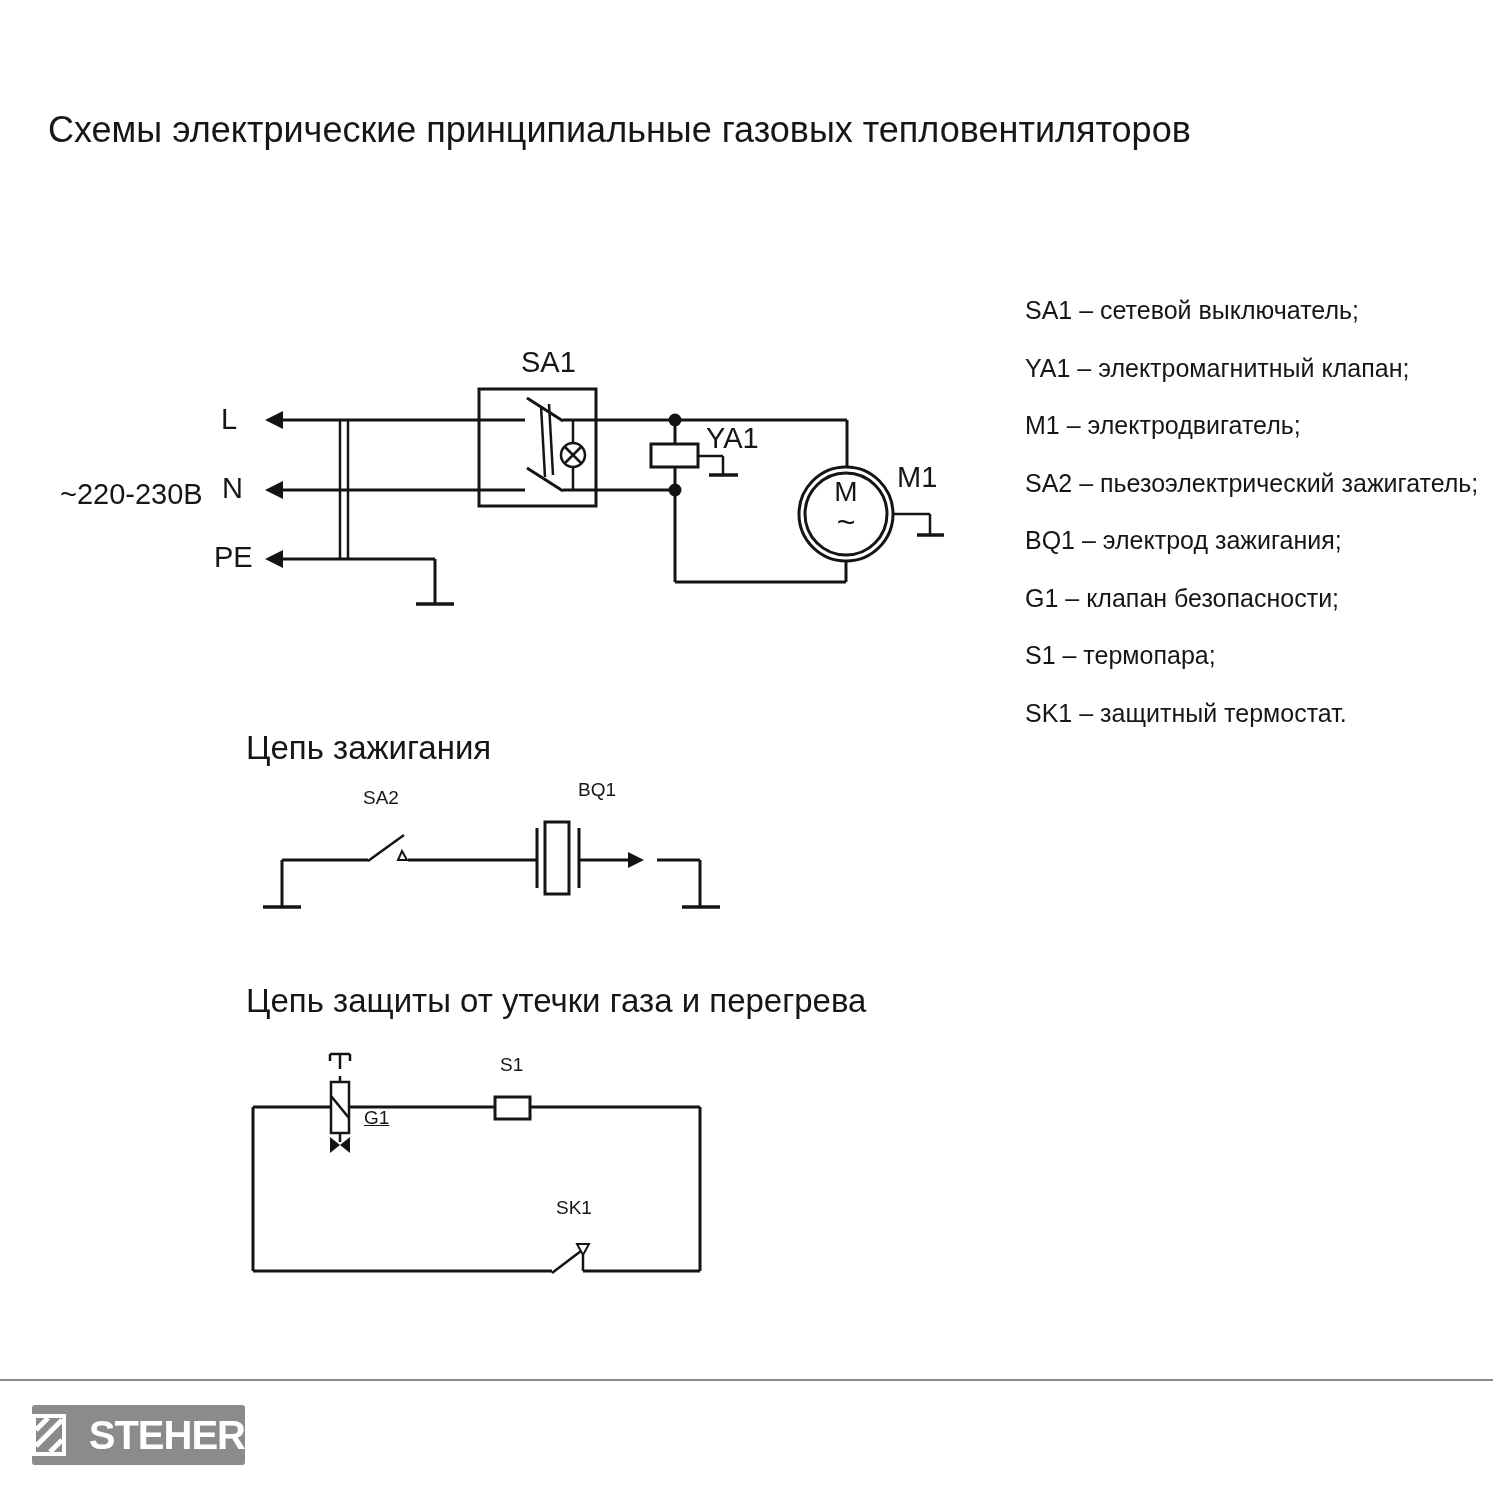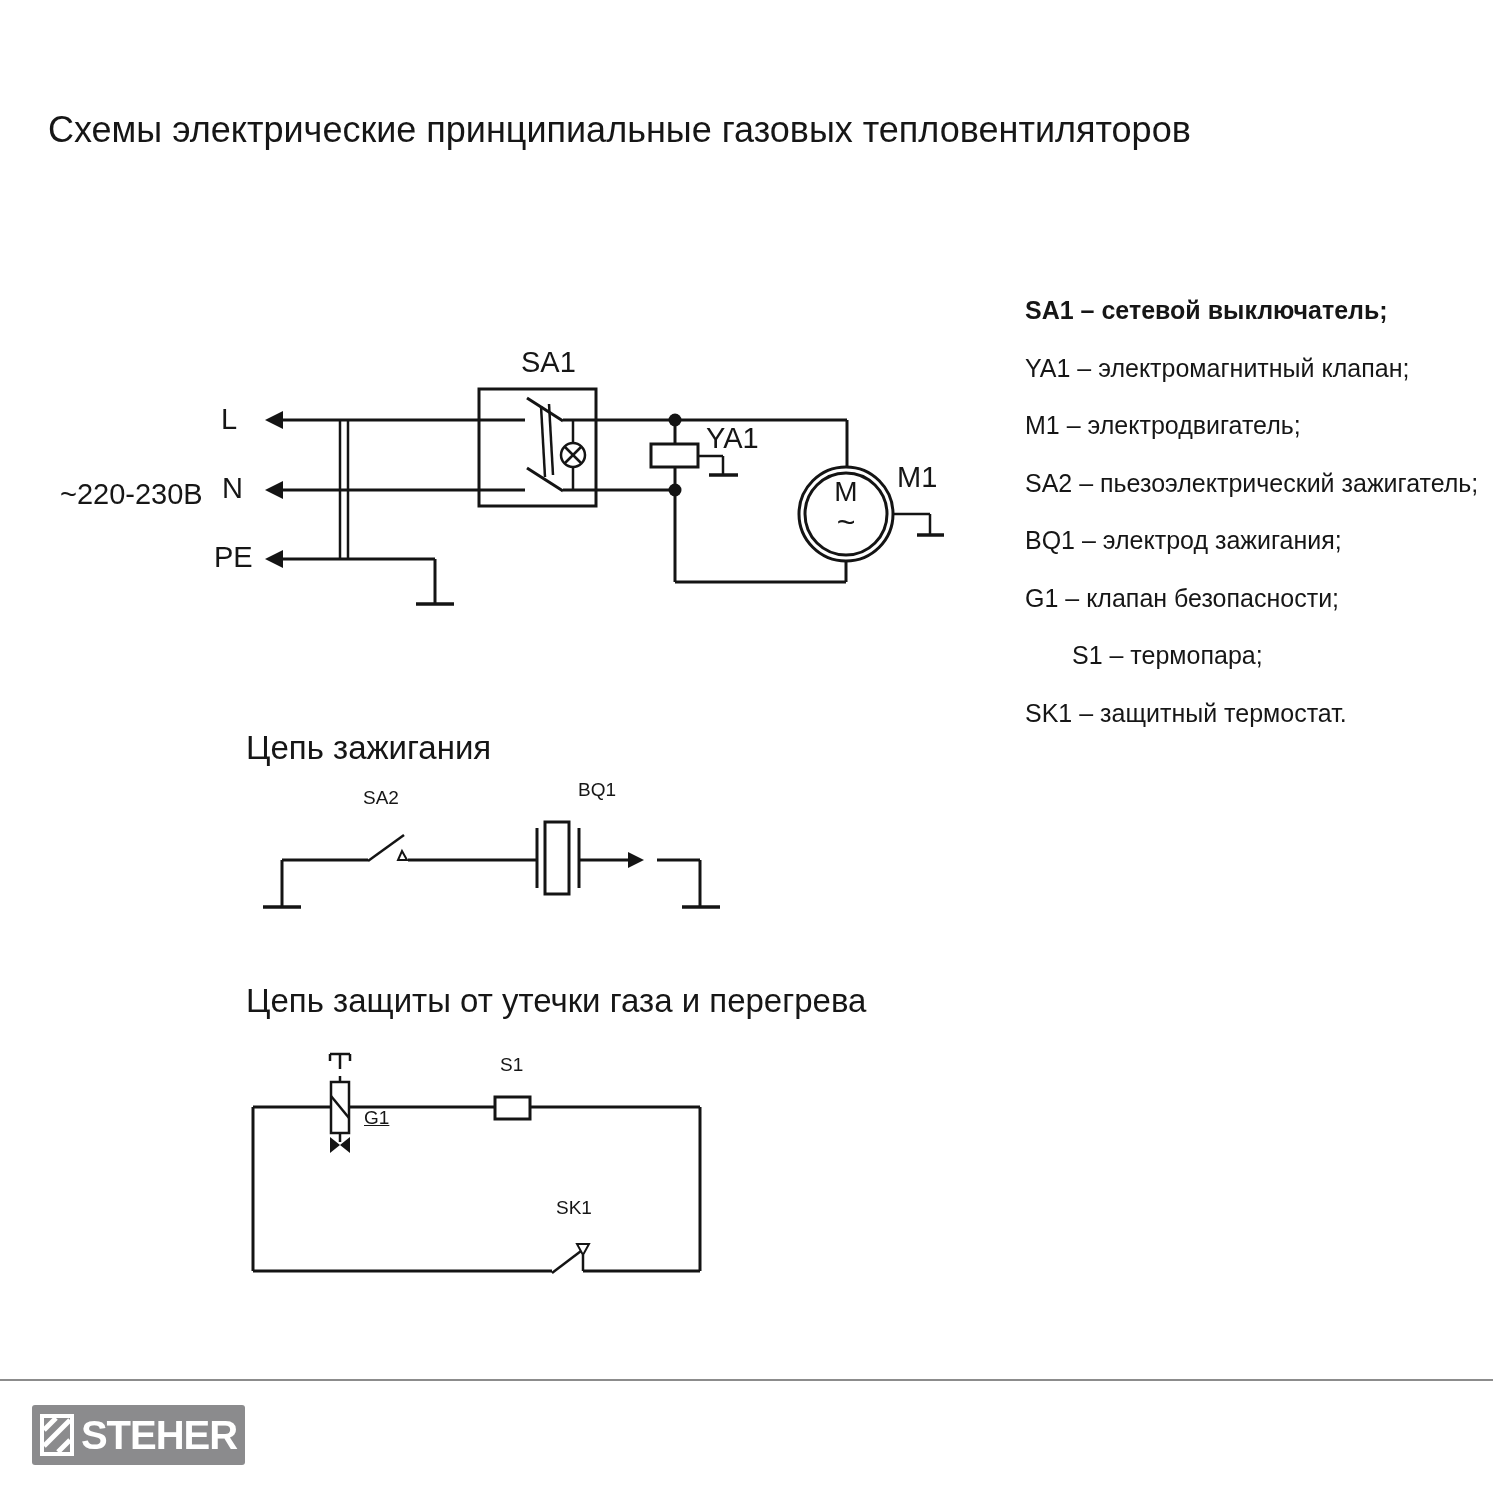--- a/index.html
+++ b/index.html
@@ -7,21 +7,21 @@
         font-family:"Liberation Sans", sans-serif;color:#161616;overflow:hidden;}
   .lbl{position:absolute;white-space:nowrap;color:#161616;line-height:1;}
   .title-main{font-size:36px;}
   .title-sec{font-size:33px;}
   .ref{font-size:29px;}
   .ref-sm{font-size:19px;}
   .legend-item{position:absolute;left:1025px;font-size:25px;white-space:nowrap;color:#161616;line-height:1;}
   #schem{position:absolute;left:0;top:0;}
   #footer-rule{position:absolute;left:0;top:1379px;width:1500px;height:2px;background:#8c8c8c;}
   #logo{position:absolute;left:32px;top:1405px;width:213px;height:60px;background:#8b8b8d;
-        border-radius:3px;display:flex;align-items:center;justify-content:center;gap:7px;}
+        border-radius:3px;display:flex;align-items:center;justify-content:space-between;gap:7px;}
   #logo .brand{color:#ffffff;font-weight:bold;font-size:40px;letter-spacing:-1px;line-height:1;}
   #footer-text{position:absolute;left:290px;top:1420px;font-size:34px;white-space:nowrap;line-height:1.2;}
   #footer-text .model{font-weight:bold;color:#111111;}
   #footer-text .desc{color:#383838;}
   .ctr{text-align:center;}
 </style>
 </head>
 <body>
 
 <div id="page">
@@ -155,27 +155,27 @@
   <div class="lbl title-sec" style="left:246px;top:731px;">Цепь зажигания</div>
   <div class="lbl ref-sm" style="left:363px;top:788px;">SA2</div>
   <div class="lbl ref-sm" style="left:534px;top:780px;margin-left:44px;">BQ1</div>
 
   <div class="lbl title-sec" style="left:246px;top:984px;">Цепь защиты от утечки газа и перегрева</div>
   <div class="lbl ref-sm" style="left:364px;top:1108px;text-decoration:underline;">G1</div>
   <div class="lbl ref-sm" style="left:500px;top:1055px;">S1</div>
   <div class="lbl ref-sm" style="left:556px;top:1198px;">SK1</div>
 
   <div>
-    <div class="legend-item" style="top:298px;font-weight:bold;">SA1 – сетевой выключатель;</div>
+    <div class="legend-item" style="top:298px;">SA1 – сетевой выключатель;</div>
     <div class="legend-item" style="top:356px;">YA1 – электромагнитный клапан;</div>
     <div class="legend-item" style="top:413px;">M1 – электродвигатель;</div>
     <div class="legend-item" style="top:471px;">SA2 – пьезоэлектрический зажигатель;</div>
     <div class="legend-item" style="top:528px;">BQ1 – электрод зажигания;</div>
     <div class="legend-item" style="top:586px;">G1 – клапан безопасности;</div>
-    <div class="legend-item" style="top:643px;margin-left:47px;">S1 – термопара;</div>
+    <div class="legend-item" style="top:643px;">S1 – термопара;</div>
     <div class="legend-item" style="top:701px;">SK1 – защитный термостат.</div>
   </div>
 
   <div id="footer-rule"></div>
   <div id="logo">
     <svg width="34" height="42" viewBox="0 0 34 42">
       <rect x="2" y="2" width="30" height="38" fill="none" stroke="#ffffff" stroke-width="4"></rect>
       <line x1="4" y1="16" x2="16" y2="4" stroke="#ffffff" stroke-width="5"></line>
       <line x1="4" y1="32" x2="30" y2="6" stroke="#ffffff" stroke-width="5"></line>
       <line x1="18" y1="38" x2="30" y2="26" stroke="#ffffff" stroke-width="5"></line>

